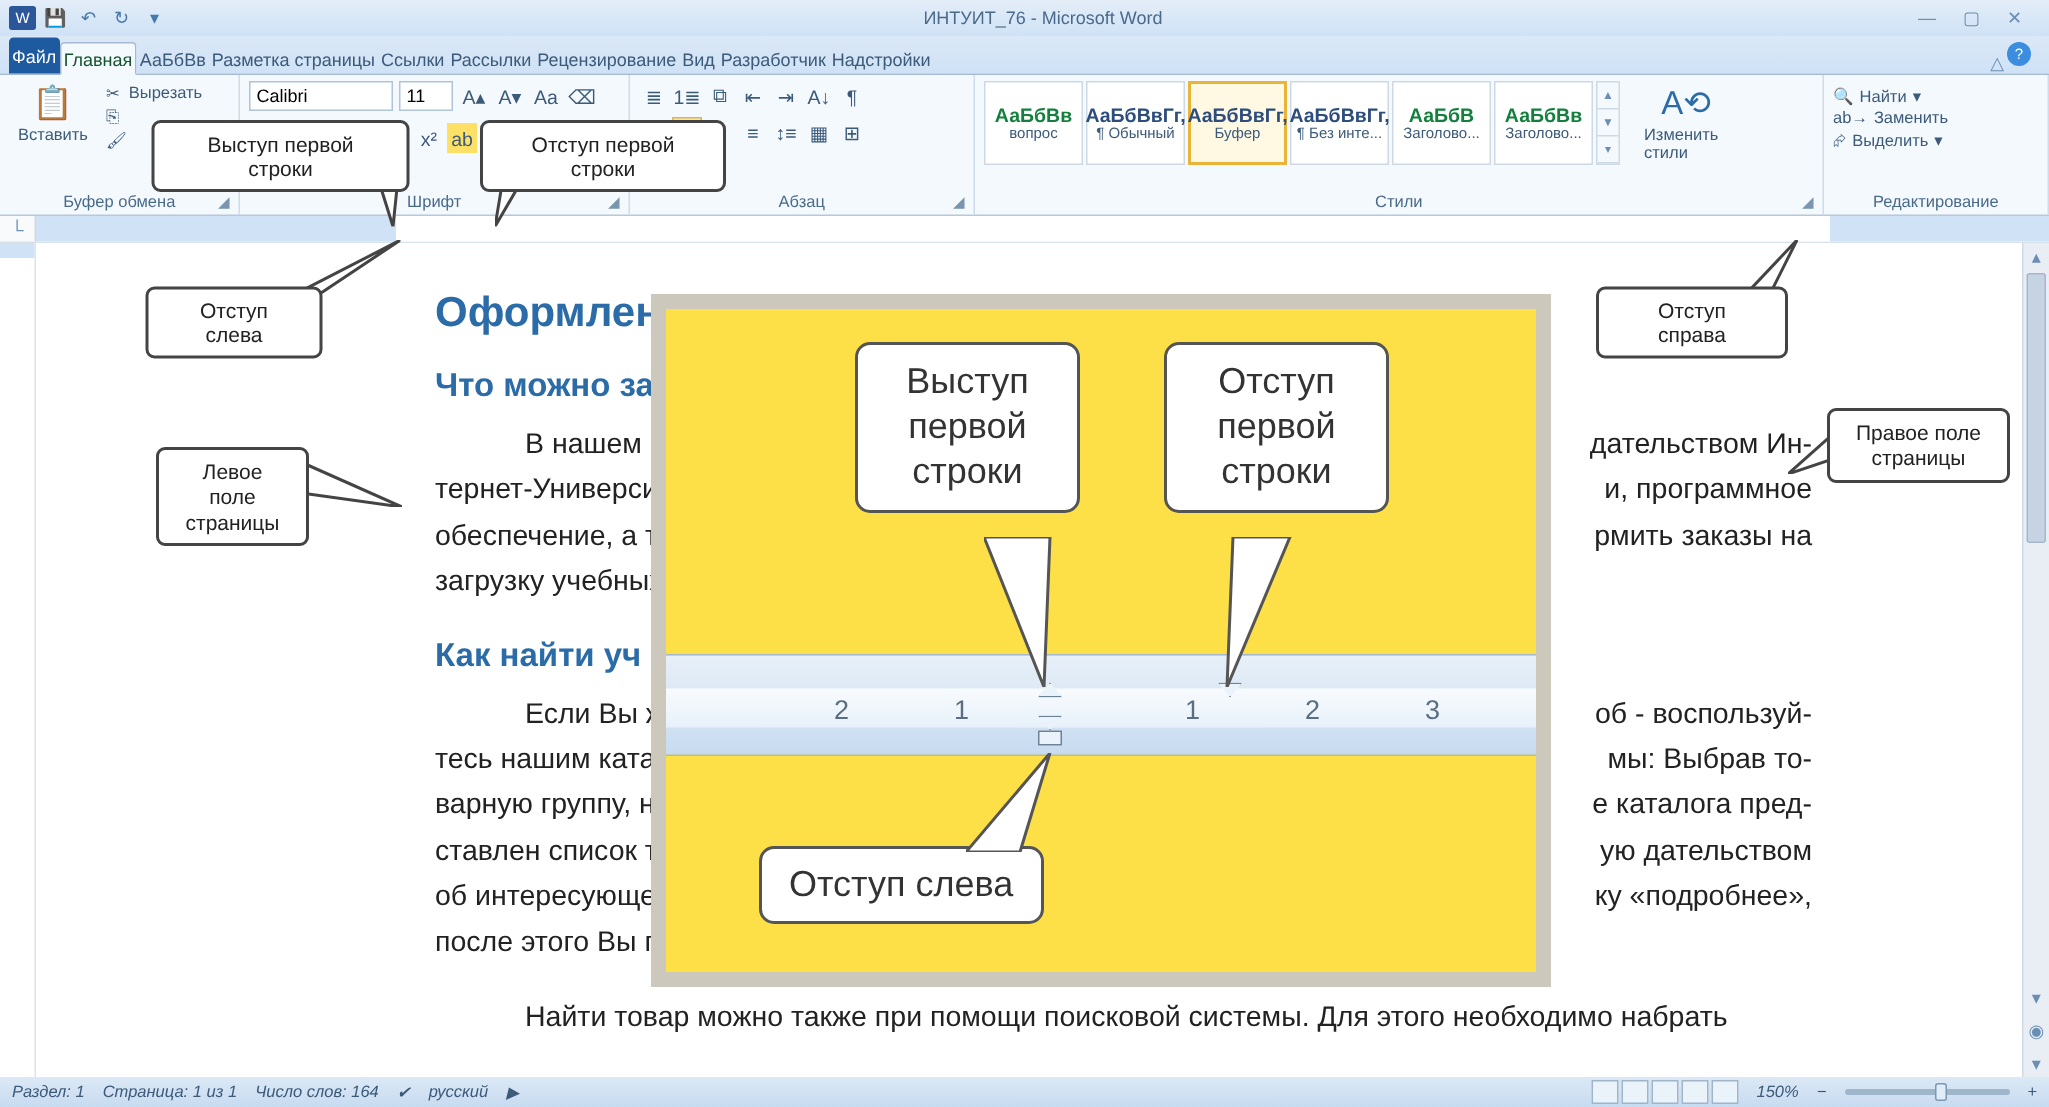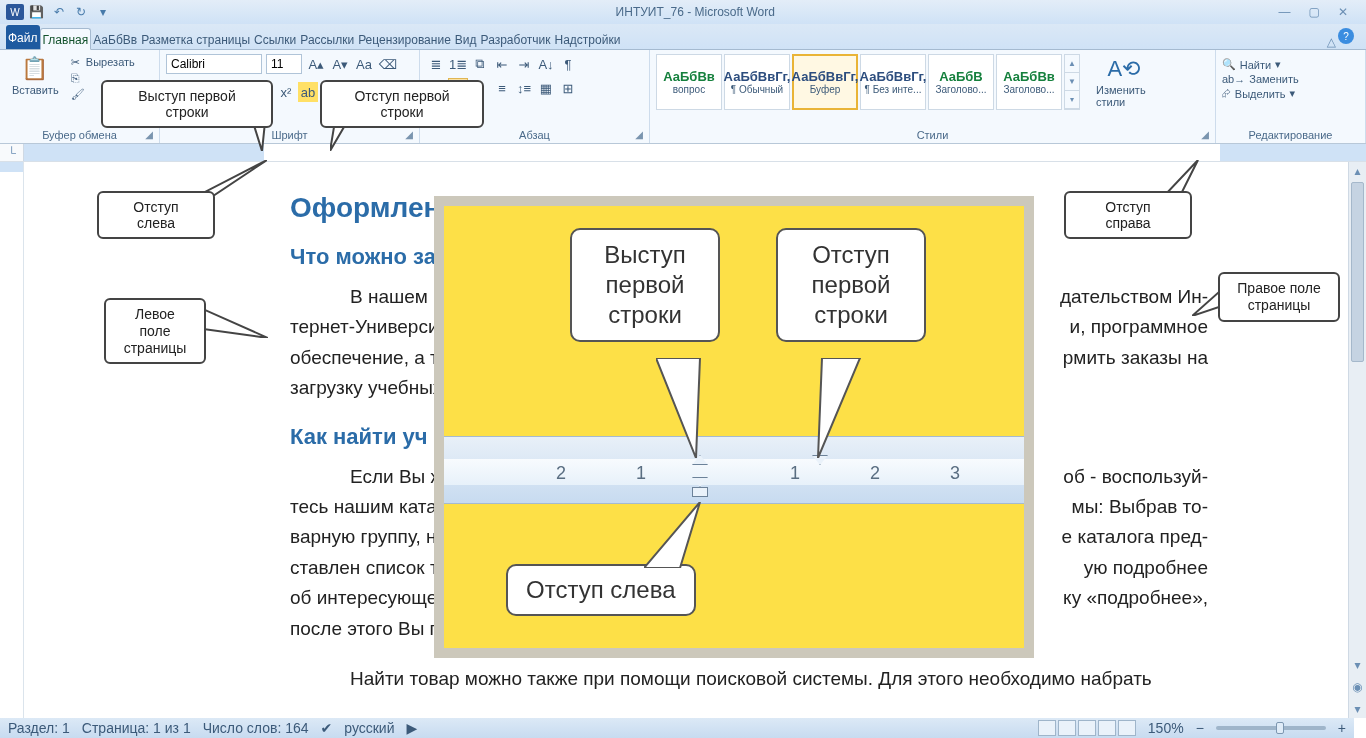--- a/index.html
+++ b/index.html
@@ -47,21 +47,21 @@
 .vruler { width:24px; background:#fff; border-right:1px solid #dbe4ec; position:relative; }
 .vruler .m { position:absolute; left:0; right:0; background:#cfe2f6; }
 .doc-area { flex:1; position:relative; background:#fff; }
 .page { position:absolute; left:74px; top:0; width:1110px; background:#fff; }
 .page .content { padding: 30px 0 0 192px; font-family: Calibri, sans-serif; }
 .h1 { color:#2b6ca8; font-size:28px; font-weight:bold; margin-bottom:20px; }
 .h2 { color:#2b6ca8; font-size:22px; font-weight:bold; margin: 12px 0; }
 .body-text { font-size:19px; color:#222; line-height:1.6; text-align:justify; }
 .scrollbar-v { width:18px; background:#e8eef4; position:absolute; right:0; top:162px; bottom:20px; border-left:1px solid #cfd9e4; }
 .sb-thumb { background:#c5d3e2; border:1px solid #a5b8cb; border-radius:2px; position:absolute; left:2px; right:2px; }
-.statusbar { position:absolute; bottom:0; left:0; right:12px; height:20px; background:linear-gradient(#dce9f6,#c7dbf0); display:flex; align-items:center; font-size:14px; color:#3c5a79; gap:12px; padding:0 8px; }
+.statusbar { position:absolute; bottom:0; left:0; right:0; height:20px; background:linear-gradient(#dce9f6,#c7dbf0); display:flex; align-items:center; font-size:11px; color:#3c5a79; gap:12px; padding:0 8px;font-style:italic; }
 .statusbar .spacer { flex:1; }
 .view-btns { display:flex; gap:2px; }
 .view-btns div { width:18px; height:16px; border:1px solid #9fb5ca; background:#eaf2fa; }
 .zoom-slider { width:110px; height:4px; background:#9fb5ca; position:relative; border-radius:2px; }
 .zoom-slider .h { position:absolute; top:-4px; width:8px; height:12px; background:#e0ecf8; border:1px solid #7d97b1; border-radius:2px; left:55%; }
 .callout { position:absolute; background:#fff; border:2px solid #444; border-radius:6px; padding: 6px 16px; font-size:14px; color:#222; text-align:center; z-index:40; }
 .inline-img { position:absolute; z-index:50; background:#fff; border:10px solid #ccc8bb; box-shadow:inset 0 0 0 2px #b8b3a3; }
 .inline-img .inner { position:relative; width:100%; height:100%; background:#fde047; }
 .big-callout { border:2px solid #555; border-radius:10px; background:#fff; font-size:24px; color:#333; text-align:center; padding:10px 18px; }
 .zoom-ruler { position:absolute; height:68px; background:linear-gradient(#e8f0f8, #c7dbf0); border-top:1px solid #a5bad0; border-bottom:1px solid #a5bad0; }
@@ -273,21 +273,21 @@
           <div style="display:flex;justify-content:space-between">
               <span>тесь нашим катал</span>
               <span>мы: Выбрав то-</span>
             </div>
           <div style="display:flex;justify-content:space-between">
               <span>варную группу, на</span>
               <span>е каталога пред-</span>
             </div>
           <div style="display:flex;justify-content:space-between">
               <span>ставлен список то</span>
-              <span>ую подробнее</span>
+              <span>ую дательством</span>
             </div>
           <div style="display:flex;justify-content:space-between">
               <span>об интересующем</span>
               <span>ку «подробнее»,</span>
             </div>
           <div>после этого Вы по</div>
         </div>
         <div class="body-text" style="margin-top:20px;text-indent:60px">Найти товар можно также при помощи поисковой системы. Для этого необходимо набрать</div>
       </div>
     </div>

